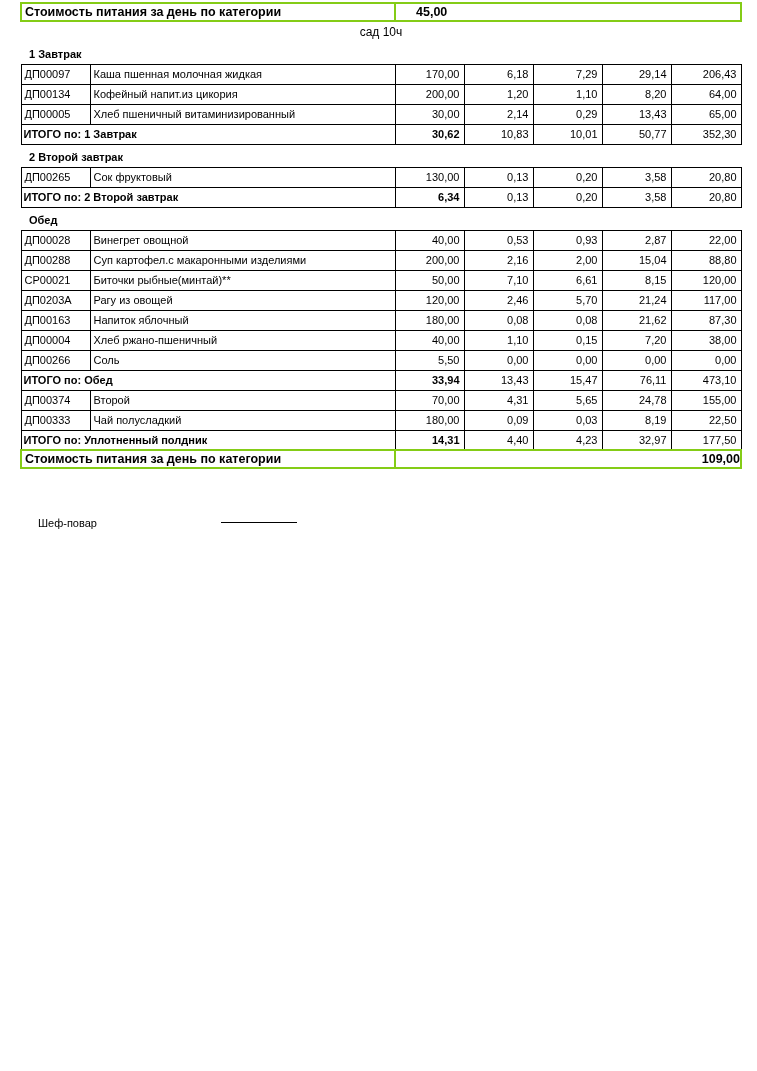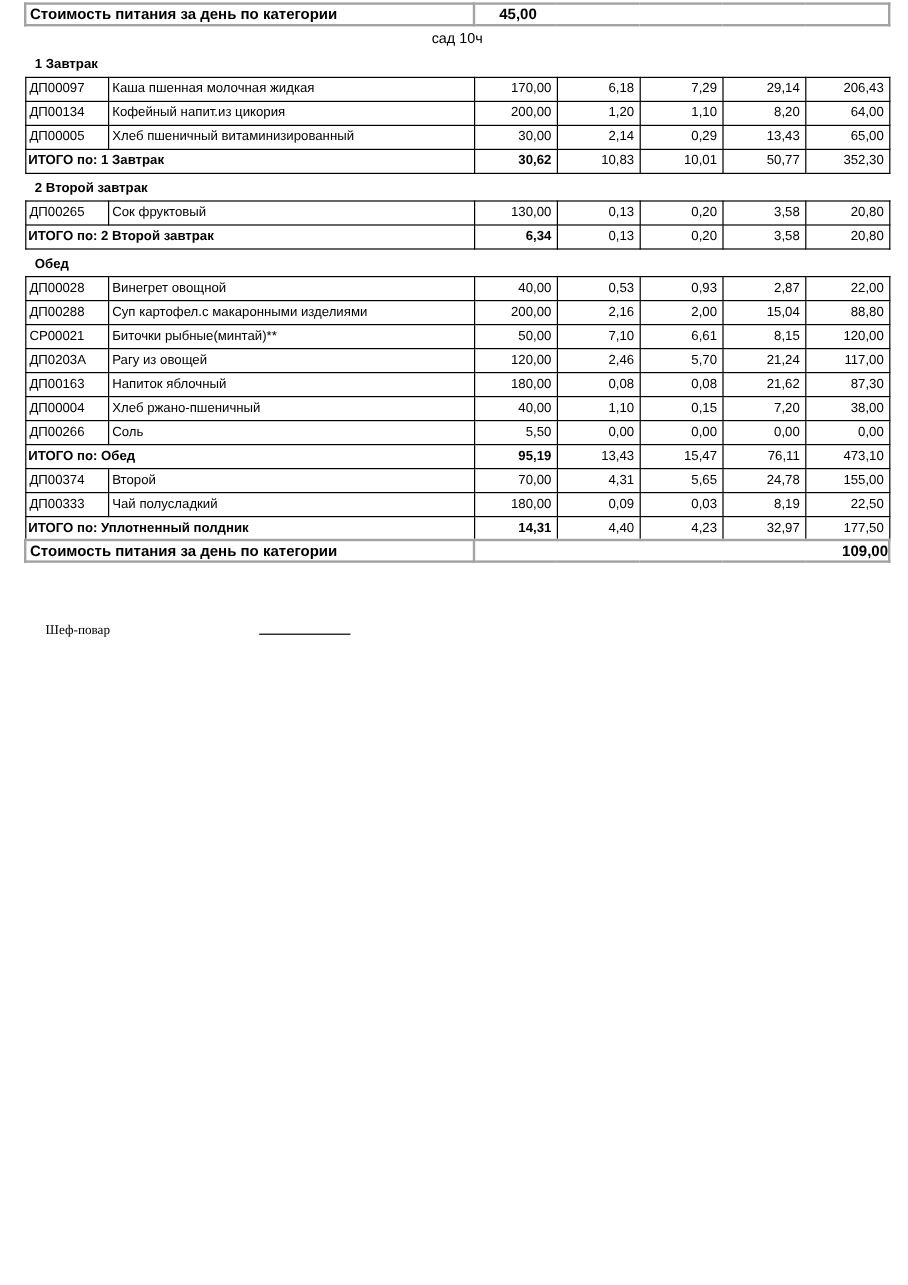--- a/index.html
+++ b/index.html
@@ -20,21 +20,21 @@
   td {
     font-size:11px;
     height:20px;
     vertical-align:middle;
     overflow:hidden;
     white-space:nowrap;
   }
   td.b { border:1px solid #000; }
 
   
-  tr.hdr td { border:2px solid #a3a3a3; font-weight:bold; font-size:12.5px; height:18px; }
+  tr.hdr td { border:2px solid #84cc16; font-weight:bold; font-size:12.5px; height:18px; }
   td.hdr-label { padding-left:3px; }
   td.hdr-value { padding-left:20px; }
   td.ftr-value { padding-left:28px;text-align:right; }
 
   
   tr.category td { border:none; text-align:center; height:20px; font-size:12px; }
 
   
   tr.section-title td {
     border:none; font-weight:bold; font-size:11px;
@@ -46,23 +46,22 @@
   td.num  { text-align:right; padding-right:4px; }
 
   tr.total td { font-size:11px; }
   tr.total td.total-label { font-weight:bold; padding-left:2px;margin-left:38px; }
   td.bold { font-weight:bold; }
 
   .signature {
     margin-top:46px;
     padding-left:18px;
     display:flex;
-    align-items:flex-end;
+    align-items:center;
     height:16px;
-    font-family:Liberation Serif, serif;
   }
   .signature .sig-label { font-size:11px; }
   .signature .sig-line {
     display:inline-block;
     margin-left:124px;
     width:76px;
     height:1px;
     border-bottom:1px solid #000;
     margin-bottom:2px;
   }
@@ -210,21 +209,21 @@
           <td class="b code">ДП00266</td>
           <td class="b name">Соль</td>
           <td class="b num">5,50</td>
           <td class="b num">0,00</td>
           <td class="b num">0,00</td>
           <td class="b num">0,00</td>
           <td class="b num">0,00</td>
         </tr>
         <tr class="total">
           <td class="b total-label" colspan="2">ИТОГО по: Обед</td>
-          <td class="b num bold">95,19</td>
+          <td class="b num bold">33,94</td>
           <td class="b num">13,43</td>
           <td class="b num">15,47</td>
           <td class="b num">76,11</td>
           <td class="b num">473,10</td>
         </tr>
         <tr class="item">
           <td class="b code">ДП00374</td>
           <td class="b name">Второй</td>
           <td class="b num">70,00</td>
           <td class="b num">4,31</td>

